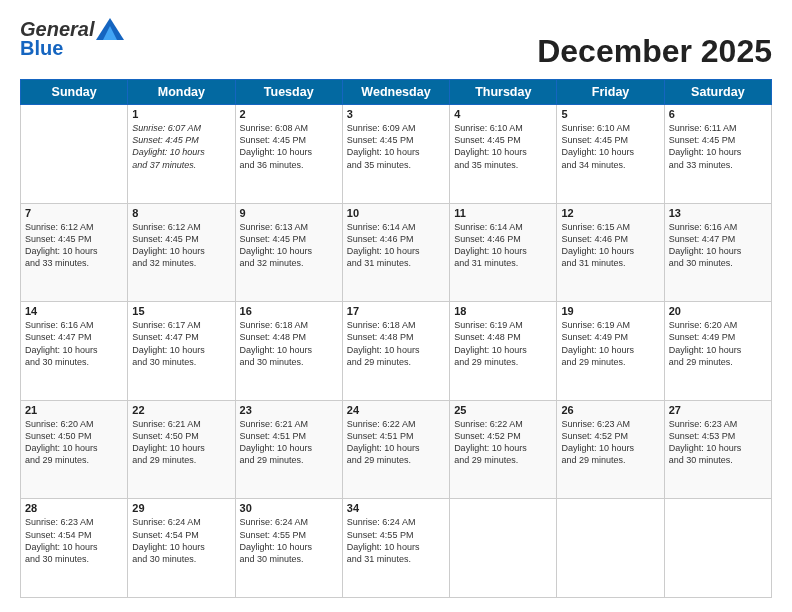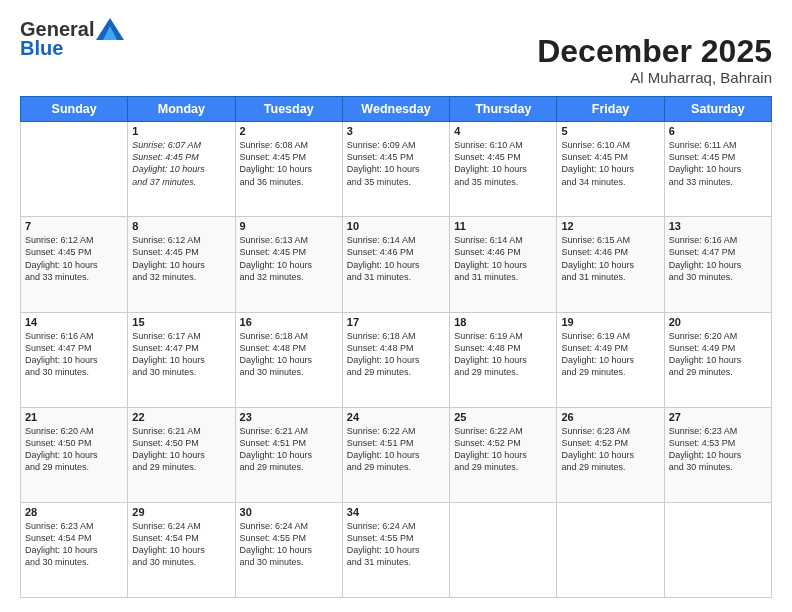--- a/index.html
+++ b/index.html
@@ -47,21 +47,21 @@
       font-weight: normal;
       color: #444;
     }
     .calendar {
       flex: 1;
       border-collapse: collapse;
       width: 100%;
       table-layout: fixed;
     }
     .calendar th {
-      background-color: #3b82f6;
+      background-color: #0369a1;
       color: #fff;
       text-align: center;
       font-size: 12.5px;
       font-weight: bold;
       padding: 5px 2px;
       border: 1px solid #1565c0;
     }
     .calendar td {
       border: 1px solid #ccc;
       vertical-align: top;
@@ -89,31 +89,30 @@
     }
     .empty { background-color: #fff !important; }
   </style>
 </head>
 <body>
 
 <div class="page">
   <div class="header">
     <div class="logo">
       <div class="logo-row">
-        <span style="font-size:20px;font-weight:bold;color:#333;">General</span>
+        <span style="font-size:20px;font-weight:bold;color:#333;font-style:italic;">General</span>
         <svg width="28" height="22" viewBox="0 0 28 22" style="margin-left:2px;margin-top:-2px;">
           <polygon points="0,22 14,0 28,22" fill="#1565c0"></polygon>
           <polygon points="7,22 14,8 21,22" fill="#42a5f5"></polygon>
         </svg>
       </div>
       <span style="font-size:20px;font-weight:bold;color:#1565c0;margin-top:-4px;">Blue</span>
     </div>
     <div class="title-block">
       <h1>December 2025</h1>
-      <h2>Al Muharraq, Bahrain</h2>
     </div>
   </div>
 
   <table class="calendar">
     <thead>
       <tr>
         <th>Sunday</th>
         <th>Monday</th>
         <th>Tuesday</th>
         <th>Wednesday</th>

